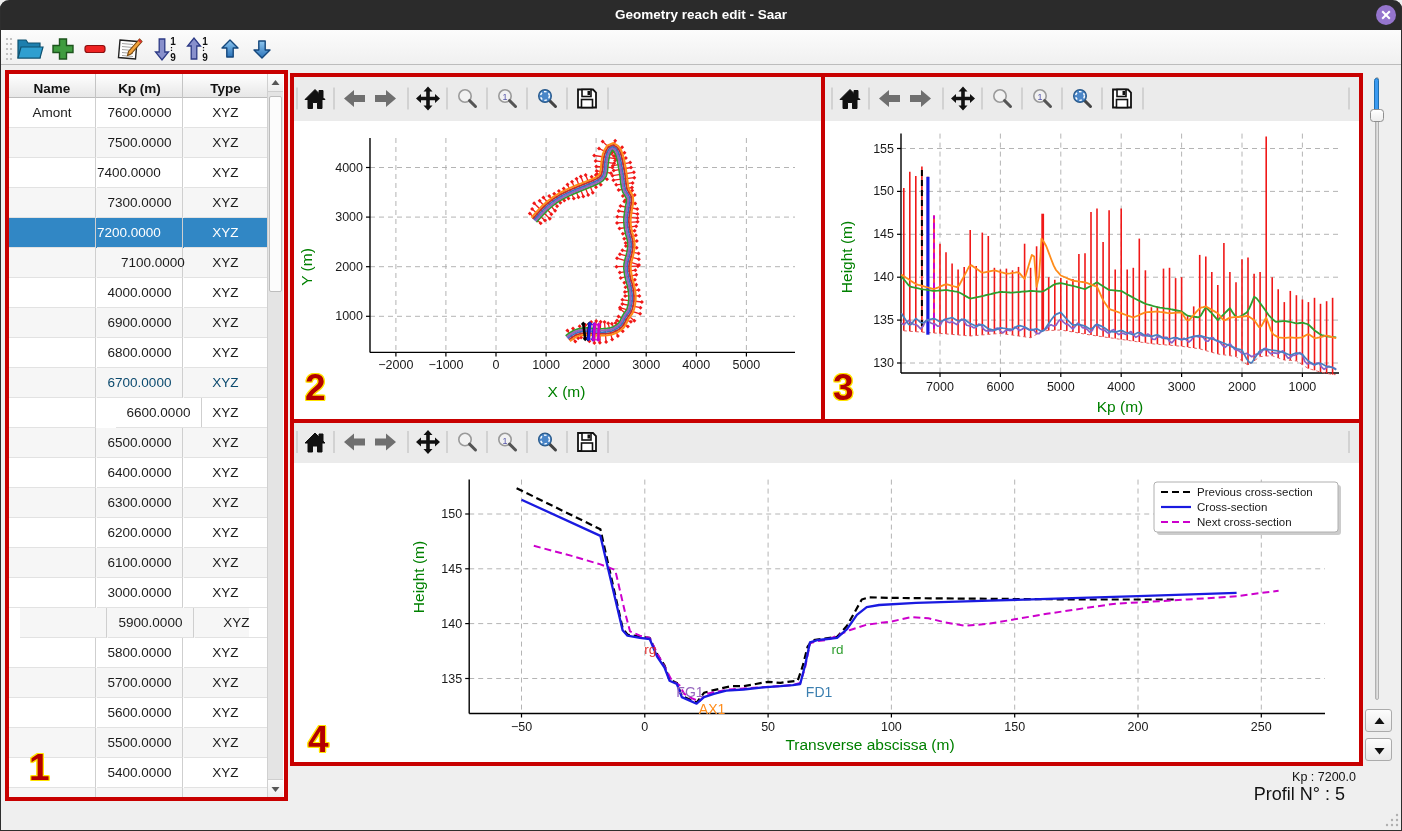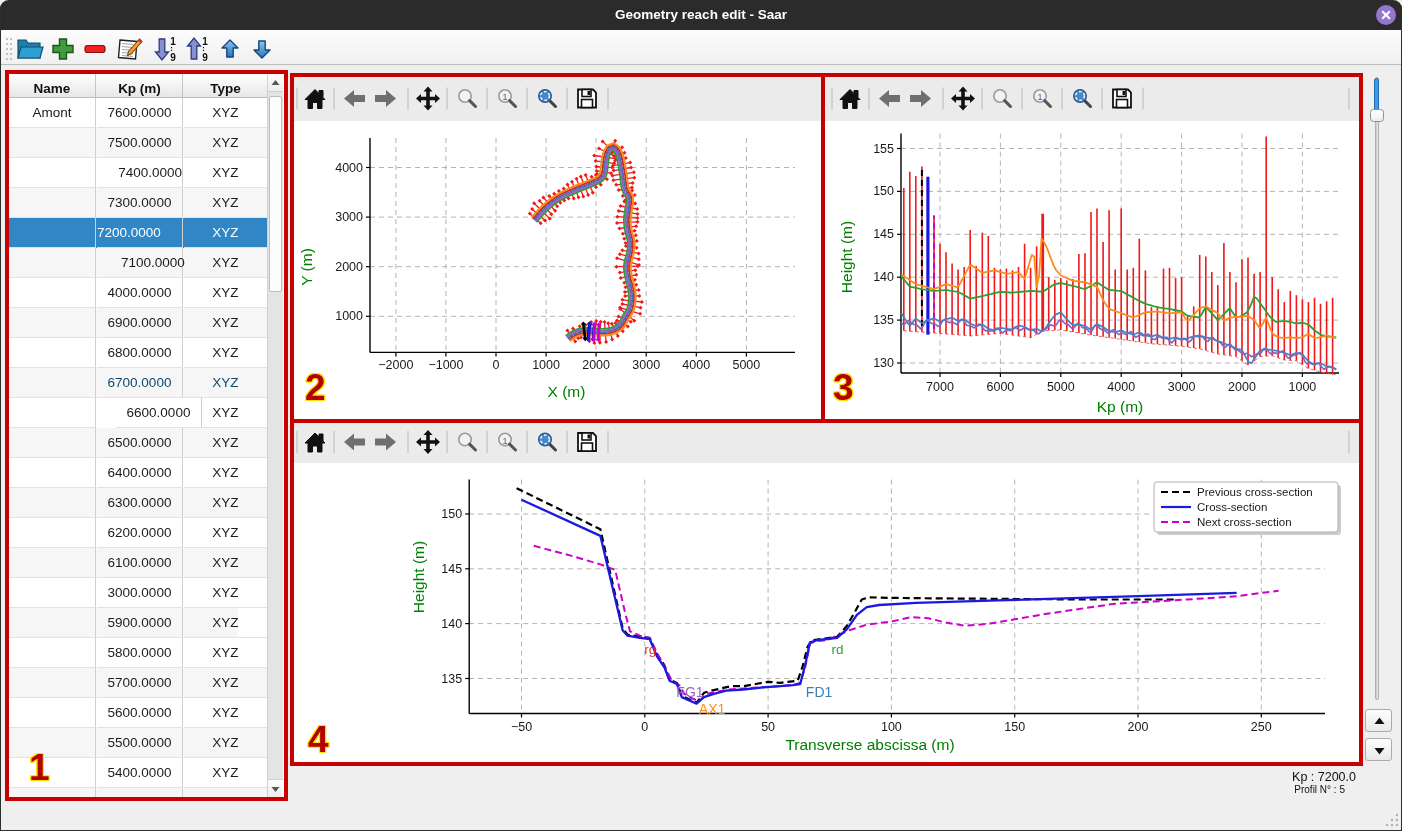--- a/index.html
+++ b/index.html
@@ -35,21 +35,21 @@
 <div style="position:absolute;left:88px;top:0;width:86px;height:30px;line-height:30px;text-align:center;border-right:1px solid #cfcfcf;border-bottom:1px solid #e2e2e2;">7600.0000</div>
 <div style="position:absolute;left:175px;top:0;width:83px;height:30px;line-height:30px;text-align:center;border-bottom:1px solid #e2e2e2;">XYZ</div>
 </div>
       <div style="position:absolute;left:0;top:30px;width:258px;height:30px;background:#f6f6f6;color:#1c1c1c;">
 <div style="position:absolute;left:0;top:0;width:87px;height:30px;line-height:30px;text-align:center;border-right:1px solid #cfcfcf;border-bottom:1px solid #e2e2e2;"></div>
 <div style="position:absolute;left:88px;top:0;width:86px;height:30px;line-height:30px;text-align:center;border-right:1px solid #cfcfcf;border-bottom:1px solid #e2e2e2;">7500.0000</div>
 <div style="position:absolute;left:175px;top:0;width:83px;height:30px;line-height:30px;text-align:center;border-bottom:1px solid #e2e2e2;">XYZ</div>
 </div>
       <div style="position:absolute;left:0;top:60px;width:258px;height:30px;background:#ffffff;color:#1c1c1c;">
 <div style="position:absolute;left:0;top:0;width:87px;height:30px;line-height:30px;text-align:center;border-right:1px solid #cfcfcf;border-bottom:1px solid #e2e2e2;"></div>
-<div style="position:absolute;left:88px;top:0;width:86px;height:30px;line-height:30px;text-align:right;border-right:1px solid #cfcfcf;border-bottom:1px solid #e2e2e2;">7400.0000</div>
+<div style="position:absolute;left:88px;top:0;width:86px;height:30px;line-height:30px;text-align:left;border-right:1px solid #cfcfcf;border-bottom:1px solid #e2e2e2;">7400.0000</div>
 <div style="position:absolute;left:175px;top:0;width:83px;height:30px;line-height:30px;text-align:center;border-bottom:1px solid #e2e2e2;">XYZ</div>
 </div>
       <div style="position:absolute;left:0;top:90px;width:258px;height:30px;background:#f6f6f6;color:#1c1c1c;">
 <div style="position:absolute;left:0;top:0;width:87px;height:30px;line-height:30px;text-align:center;border-right:1px solid #cfcfcf;border-bottom:1px solid #e2e2e2;"></div>
 <div style="position:absolute;left:88px;top:0;width:86px;height:30px;line-height:30px;text-align:center;border-right:1px solid #cfcfcf;border-bottom:1px solid #e2e2e2;">7300.0000</div>
 <div style="position:absolute;left:175px;top:0;width:83px;height:30px;line-height:30px;text-align:center;border-bottom:1px solid #e2e2e2;">XYZ</div>
 </div>
       <div style="position:absolute;left:0;top:120px;width:258px;height:30px;background:#3187c5;color:#ffffff;">
 <div style="position:absolute;left:0;top:0;width:87px;height:30px;line-height:30px;text-align:center;border-right:1px solid #cfcfcf;border-bottom:1px solid #e2e2e2;"></div>
 <div style="position:absolute;left:88px;top:0;width:86px;height:30px;line-height:30px;text-align:left;border-right:1px solid #cfcfcf;border-bottom:1px solid #e2e2e2;">7200.0000</div>
@@ -108,21 +108,21 @@
       <div style="position:absolute;left:0;top:450px;width:258px;height:30px;background:#f6f6f6;color:#1c1c1c;">
 <div style="position:absolute;left:0;top:0;width:87px;height:30px;line-height:30px;text-align:center;border-right:1px solid #cfcfcf;border-bottom:1px solid #e2e2e2;"></div>
 <div style="position:absolute;left:88px;top:0;width:86px;height:30px;line-height:30px;text-align:center;border-right:1px solid #cfcfcf;border-bottom:1px solid #e2e2e2;">6100.0000</div>
 <div style="position:absolute;left:175px;top:0;width:83px;height:30px;line-height:30px;text-align:center;border-bottom:1px solid #e2e2e2;">XYZ</div>
 </div>
       <div style="position:absolute;left:0;top:480px;width:258px;height:30px;background:#ffffff;color:#1c1c1c;">
 <div style="position:absolute;left:0;top:0;width:87px;height:30px;line-height:30px;text-align:center;border-right:1px solid #cfcfcf;border-bottom:1px solid #e2e2e2;"></div>
 <div style="position:absolute;left:88px;top:0;width:86px;height:30px;line-height:30px;text-align:center;border-right:1px solid #cfcfcf;border-bottom:1px solid #e2e2e2;">3000.0000</div>
 <div style="position:absolute;left:175px;top:0;width:83px;height:30px;line-height:30px;text-align:center;border-bottom:1px solid #e2e2e2;">XYZ</div>
 </div>
-      <div style="position:absolute;left:0;top:510px;width:229px;height:30px;background:#f6f6f6;color:#1c1c1c;">
+      <div style="position:absolute;left:11px;top:510px;width:229px;height:30px;background:#f6f6f6;color:#1c1c1c;">
 <div style="position:absolute;left:0;top:0;width:87px;height:30px;line-height:30px;text-align:center;border-right:1px solid #cfcfcf;border-bottom:1px solid #e2e2e2;"></div>
 <div style="position:absolute;left:88px;top:0;width:86px;height:30px;line-height:30px;text-align:center;border-right:1px solid #cfcfcf;border-bottom:1px solid #e2e2e2;">5900.0000</div>
 <div style="position:absolute;left:175px;top:0;width:83px;height:30px;line-height:30px;text-align:center;border-bottom:1px solid #e2e2e2;">XYZ</div>
 </div>
       <div style="position:absolute;left:0;top:540px;width:258px;height:30px;background:#ffffff;color:#1c1c1c;">
 <div style="position:absolute;left:0;top:0;width:87px;height:30px;line-height:30px;text-align:center;border-right:1px solid #cfcfcf;border-bottom:1px solid #e2e2e2;"></div>
 <div style="position:absolute;left:88px;top:0;width:86px;height:30px;line-height:30px;text-align:center;border-right:1px solid #cfcfcf;border-bottom:1px solid #e2e2e2;">5800.0000</div>
 <div style="position:absolute;left:175px;top:0;width:83px;height:30px;line-height:30px;text-align:center;border-bottom:1px solid #e2e2e2;">XYZ</div>
 </div>
       <div style="position:absolute;left:0;top:570px;width:258px;height:30px;background:#f6f6f6;color:#1c1c1c;">
@@ -181,21 +181,21 @@
 <div class="abs" style="left:1365px;top:709px;width:27px;height:23px;background:linear-gradient(#fdfdfd,#e9e9e9);border:1px solid #ababab;border-radius:3px;">
  <svg width="27" height="23">
       <path d="M 8.5 14 L 13.5 7.5 L 18.5 14 Z" fill="#111"></path>
     </svg></div>
 <div class="abs" style="left:1365px;top:738px;width:27px;height:23px;background:linear-gradient(#fdfdfd,#e9e9e9);border:1px solid #ababab;border-radius:3px;">
  <svg width="27" height="23">
       <path d="M 8.5 9 L 18.5 9 L 13.5 15.5 Z" fill="#111"></path>
     </svg></div>
 
 <div class="abs" style="left:1100px;top:770px;width:256px;text-align:right;font-size:12.5px;color:#111;">Kp : 7200.0</div>
-<div class="abs" style="left:1089px;top:784px;width:256px;text-align:right;font-size:10px;color:#111;">Profil N° : 5</div>
+<div class="abs" style="left:1089px;top:784px;width:256px;text-align:right;font-size:18px;color:#111;">Profil N° : 5</div>
 
 <svg class="abs" style="left:0;top:0;" width="1402" height="831">
 <defs>
       <linearGradient id="bluegrad" x1="0" y1="0" x2="0" y2="1">
         <stop offset="0" stop-color="#8ec7f0"></stop>
         <stop offset="1" stop-color="#2a72b8"></stop>
       </linearGradient>
     </defs>
 <g>
       <line x1="395.9" y1="138.0" x2="395.9" y2="352.4" stroke="#ababab" stroke-width="0.9" stroke-dasharray="5,4" stroke-linecap="butt"></line>

